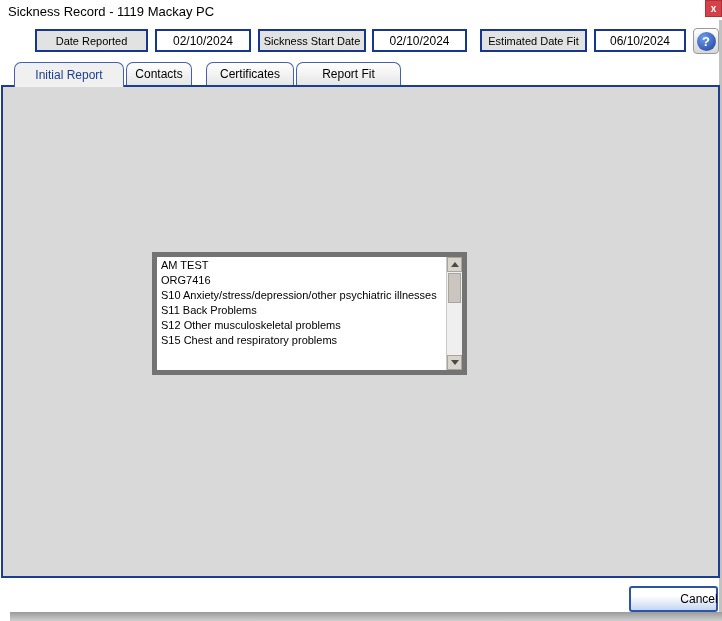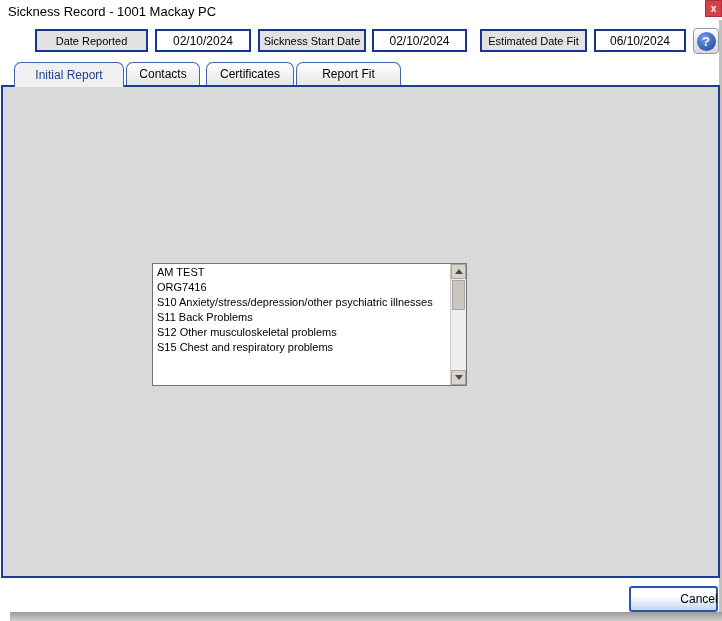--- a/index.html
+++ b/index.html
@@ -54,22 +54,22 @@
   .notes-area { background:#fff; border:1px solid #8c8c8c; }
 
   
   .combo-btn { width:17px; height:17px; margin-left:auto;
     background:linear-gradient(#ffe3b5,#f0973f); border:1px solid #16368f;
     display:flex; align-items:center; justify-content:center; }
   .combo-btn .cb-tri { width:0; height:0; border-left:4px solid transparent;
     border-right:4px solid transparent; border-top:5px solid #000; }
 
   
-  .dd-list { left:152px; top:263px; width:315px; height:123px; background:#fff;
-    border:1px solid #737373; z-index:50; }
+  .dd-list { left:152px; top:252px; width:315px; height:123px; background:#fff;
+    border:5px solid #737373; z-index:50; }
   .dd-items { position:absolute; left:0; top:1px; right:16px; bottom:1px; overflow:hidden; }
   .dd-item { height:15px; line-height:15px; font-size:11px; padding-left:4px; white-space:nowrap; }
   .sb-classic { position:absolute; right:0; top:0; bottom:0; width:16px; background:#efefef;
     border-left:1px solid #c9c9c9; }
   .sbc-btn { position:absolute; left:0; width:15px; height:15px; background:#d9d5cd;
     border:1px solid #a9a59d; display:flex; align-items:center; justify-content:center; }
   .sbc-thumb { position:absolute; left:1px; width:13px; background:#cac6bf; border:1px solid #a9a59d; }
   .sbc-tri-up { width:0;height:0;border-left:4px solid transparent;border-right:4px solid transparent;border-bottom:5px solid #4a4a4a; }
   .sbc-tri-dn { width:0;height:0;border-left:4px solid transparent;border-right:4px solid transparent;border-top:5px solid #4a4a4a; }
 
@@ -116,35 +116,35 @@
     background:radial-gradient(circle at 35% 30%, #6f9bee, #1b3e94); color:#fff; font-size:13px;
     font-weight:bold; display:flex; align-items:center; justify-content:center; }
 
   .bottom-shadow { left:10px; top:612px; width:712px; height:9px;
     background:linear-gradient(#9b9b9b,#cfcfcf); }
   .right-shadow { left:719px; top:20px; width:3px; height:592px; background:#c2c2c2; }
 </style>
 </head>
 <body>
 
-<div class="abs title">Sickness Record -  1001 Mackay PC</div>
+<div class="abs title">Sickness Record -  1119 Mackay PC</div>
 <div class="abs close-btn">x</div>
 
 <div class="abs btn" style="left:35px;top:29px;width:113px;">Date Reported</div>
 <div class="abs fld center" style="left:155px;top:29px;width:96px;">02/10/2024</div>
 <div class="abs btn" style="left:258px;top:29px;width:108px;">Sickness Start Date</div>
 <div class="abs fld center" style="left:372px;top:29px;width:95px;">02/10/2024</div>
 <div class="abs btn" style="left:480px;top:29px;width:107px;">Estimated Date Fit</div>
 <div class="abs fld center" style="left:594px;top:29px;width:92px;">06/10/2024</div>
 <div class="abs help-btn">
   <div class="help-circle">?</div>
 </div>
 
 <div class="abs tab active" style="left:14px;width:110px;">Initial Report</div>
-<div class="abs tab" style="left:126px;width:74px;">Contacts</div>
+<div class="abs tab" style="left:126px;width:66px;">Contacts</div>
 <div class="abs tab" style="left:206px;width:88px;">Certificates</div>
 <div class="abs tab" style="left:296px;width:105px;">Report Fit</div>
 
 <div class="abs panel"></div>
 
 <div class="abs grp" style="left:27px;top:95px;width:437px;height:281px;"></div>
 <div class="grp-label" style="left:40px;top:89px;">Report Details</div>
 
 <div class="abs btn" style="left:35px;top:106px;width:110px;">Date Reported</div>
 <div class="abs fld" style="left:152px;top:106px;width:98px;">

